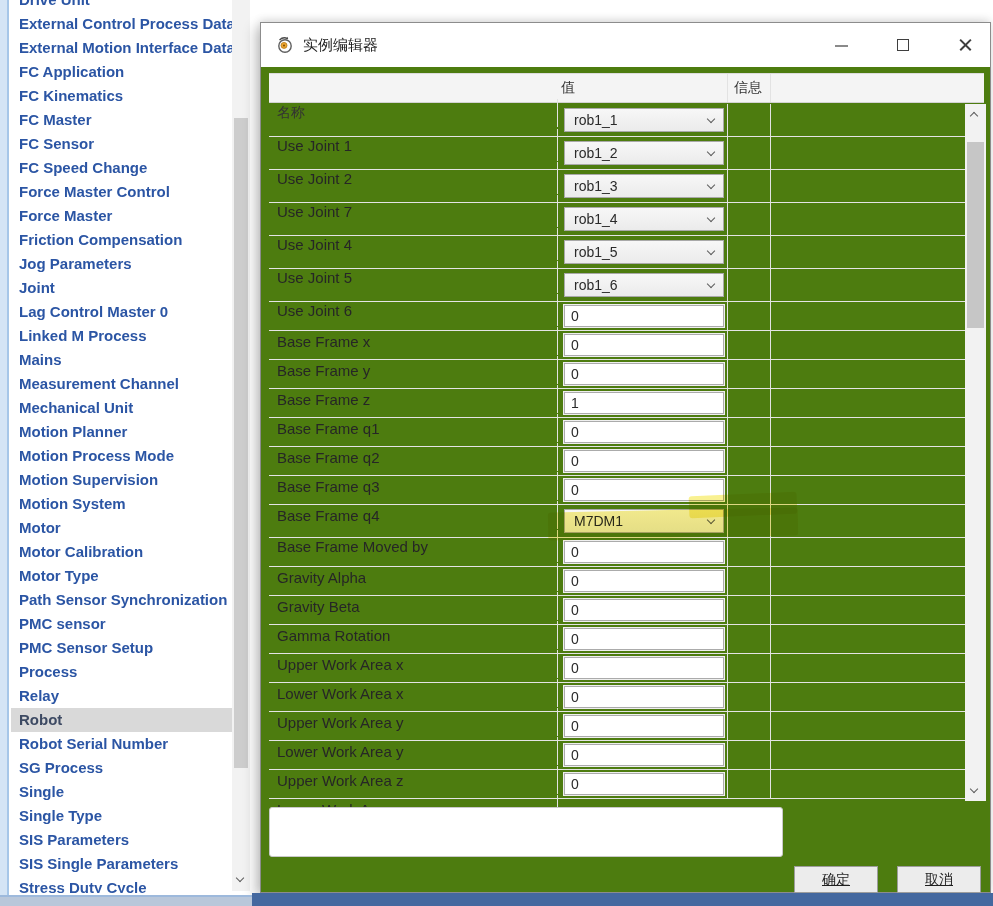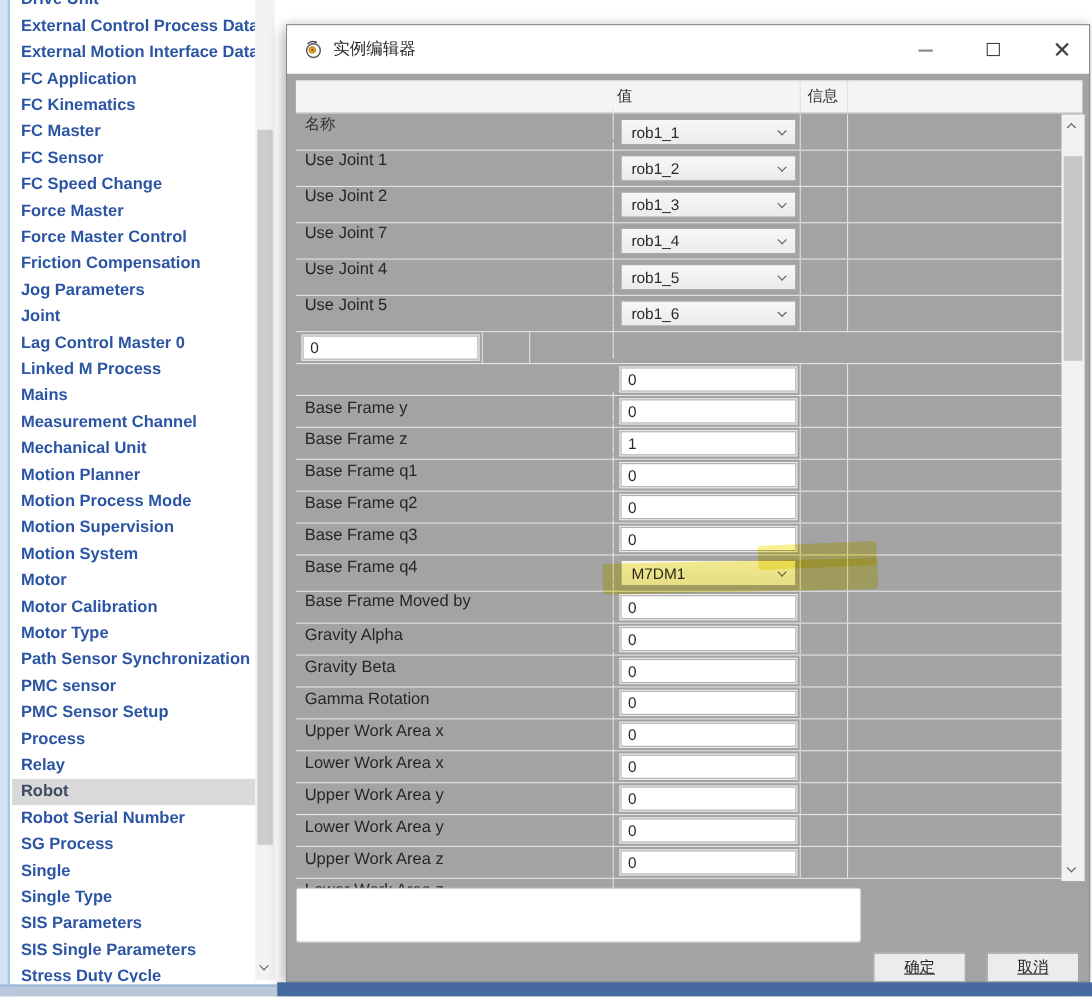--- a/index.html
+++ b/index.html
@@ -21,21 +21,21 @@
   #side-thumb { position:absolute; left:2px; right:2px; top:118px; height:650px; background:#cdcdcd; }
   #side-down { position:absolute; left:5px; bottom:10px; }
 
   .chev { display:inline-block; width:7px; height:7px;
     border-right:2px solid #5d5d5d; border-bottom:2px solid #5d5d5d; transform:rotate(45deg); }
   .chev.up { transform:rotate(-135deg); }
   .chev.small { width:6px; height:6px; border-width:1.5px; }
 
   
   #dialog { position:absolute; left:260px; top:22px; width:731px; height:871px;
-    background:#a3a3a3; border:1px solid #8c8c8c;
+    background:#4d7c0f; border:1px solid #8c8c8c;
     box-shadow:-5px 5px 12px rgba(0,0,0,.22), 0 -3px 8px rgba(0,0,0,.10); }
 
   #titlebar { position:absolute; left:0; top:0; right:0; height:44px; background:#fff; }
   #title-icon { position:absolute; left:15px; top:13px; width:18px; height:18px; }
   #dlg-title { position:absolute; left:42px; top:0; height:44px; line-height:44px;
     font-size:15px; color:#1e1e1e; }
   .winbtn { position:absolute; top:8px; width:40px; height:28px; cursor:default; }
   #btn-min  { left:560px; } #btn-max { left:622px; } #btn-close { left:684px; }
   #btn-min .glyph { position:absolute; left:14px; top:14px; width:13px; height:2px; background:#8a8a8a; }
   #btn-max .glyph { position:absolute; left:14px; top:8px; width:12px; height:12px; border:1.5px solid #3f3f3f; }
@@ -98,22 +98,22 @@
 <div id="sidebar">
   <div id="sidebar-items">
       <div class="side-item">Drive Unit</div>
       <div class="side-item">External Control Process Data</div>
       <div class="side-item">External Motion Interface Data</div>
       <div class="side-item">FC Application</div>
       <div class="side-item">FC Kinematics</div>
       <div class="side-item">FC Master</div>
       <div class="side-item">FC Sensor</div>
       <div class="side-item">FC Speed Change</div>
+      <div class="side-item">Force Master Control</div>
       <div class="side-item">Force Master</div>
-      <div class="side-item">Force Master Control</div>
       <div class="side-item">Friction Compensation</div>
       <div class="side-item">Jog Parameters</div>
       <div class="side-item">Joint</div>
       <div class="side-item">Lag Control Master 0</div>
       <div class="side-item">Linked M Process</div>
       <div class="side-item">Mains</div>
       <div class="side-item">Measurement Channel</div>
       <div class="side-item">Mechanical Unit</div>
       <div class="side-item">Motion Planner</div>
       <div class="side-item">Motion Process Mode</div>
@@ -245,20 +245,23 @@
         <div class="cell c-val">
           <div class="sel">
             <span>rob1_6</span>
             <span class="chev small"></span>
           </div>
         </div>
         <div class="cell c-info"></div>
         <div class="cell c-rest"></div>
       </div>
       <div class="grid-row r-input">
+        <div class="cell c-name">
+          <span class="row-name">Base Frame x</span>
+        </div>
         <div class="cell c-val">
           <div class="inp">0</div>
         </div>
         <div class="cell c-info"></div>
         <div class="cell c-rest"></div>
       </div>
       <div class="grid-row r-input">
         <div class="cell c-name">
           <span class="row-name">Base Frame y</span>
         </div>

